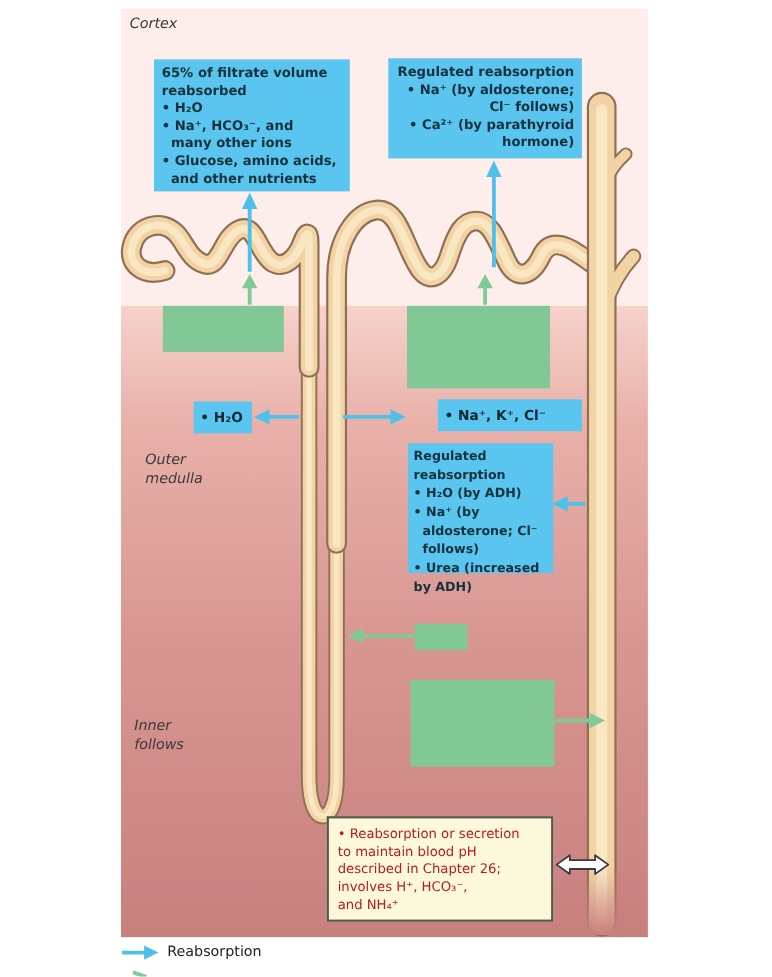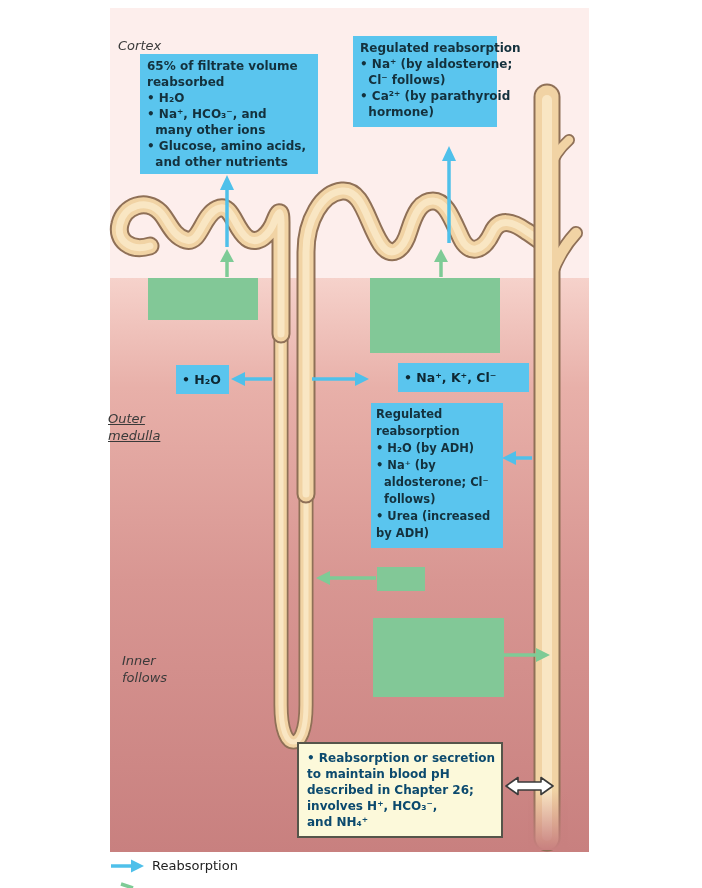--- a/index.html
+++ b/index.html
@@ -15,32 +15,32 @@
   .rlabel{position:absolute;font-style:italic;font-size:13px;line-height:17px;
     color:#3a3a3a;white-space:pre;}
   .bluebox{position:absolute;background:#5ac5ee;color:#14313d;
     font-weight:bold;font-size:12px;line-height:16px;white-space:pre;
     padding:4px 7px;box-sizing:border-box;}
   .minibox{position:absolute;background:#5ac5ee;color:#0e2833;
     font-weight:bold;font-size:12.5px;white-space:pre;box-sizing:border-box;
     display:flex;align-items:center;padding:0 6px;}
   .greenbox{position:absolute;background:#82c897;}
   .creambox{position:absolute;background:#fcf9da;border:2px solid #55554a;
-    color:#0c4a6e;font-weight:bold;font-size:12px;line-height:16px;
+    color:#b91c1c;font-weight:normal;font-size:12px;line-height:16px;
     white-space:pre;padding:6px 8px;box-sizing:border-box;}
   .legendtext{position:absolute;font-size:13px;color:#222222;}
   svg{position:absolute;left:0;top:0;}
 </style>
 </head>
 <body>
 
 <div id="panel"></div>
 
-<div class="rlabel" style="left:118px;top:13px;margin-top:24px;">Cortex</div>
-<div class="rlabel" style="left:108px;top:410px;text-decoration:underline;">Outer
+<div class="rlabel" style="left:118px;top:13px;">Cortex</div>
+<div class="rlabel" style="left:132px;top:410px;">Outer
 medulla</div>
 <div class="rlabel" style="left:122px;top:652px;">Inner
 follows</div>
 
 <div class="greenbox" style="left:148px;top:278px;width:110px;height:42px;"></div>
 <div class="greenbox" style="left:370px;top:278px;width:130px;height:75px;"></div>
 <div class="greenbox" style="left:377px;top:567px;width:48px;height:24px;"></div>
 <div class="greenbox" style="left:373px;top:618px;width:131px;height:79px;"></div>
 
 <svg width="702" height="888" viewBox="0 0 702 888">
@@ -132,31 +132,31 @@
 </svg>
 
 <div class="bluebox" style="left:140px;top:54px;width:178px;height:120px;">65% of filtrate volume
 reabsorbed
 • H₂O
 • Na⁺, HCO₃⁻, and
   many other ions
 • Glucose, amino acids,
   and other nutrients</div>
 
-<div class="bluebox" style="left:353px;top:36px;width:144px;height:91px;">Regulated reabsorption
+<div class="bluebox" style="left:353px;top:53px;width:176px;height:91px;text-align:right;">Regulated reabsorption
 • Na⁺ (by aldosterone;
   Cl⁻ follows)
 • Ca²⁺ (by parathyroid
   hormone)</div>
 
 <div class="minibox" style="left:176px;top:365px;width:53px;height:29px;">• H₂O</div>
 
 <div class="minibox" style="left:370px;top:363px;width:131px;height:29px;margin-left:28px;">• Na⁺, K⁺, Cl⁻</div>
 
-<div class="bluebox" style="left:371px;top:403px;width:132px;height:145px;font-size:11.5px;line-height:17px;padding:3px 5px;">Regulated
+<div class="bluebox" style="left:371px;top:403px;width:132px;height:118px;font-size:11.5px;line-height:17px;padding:3px 5px;">Regulated
 reabsorption
 • H₂O (by ADH)
 • Na⁺ (by
   aldosterone; Cl⁻
   follows)
 • Urea (increased
 by ADH)</div>
 
 <div class="creambox" style="left:297px;top:742px;width:206px;height:96px;">• Reabsorption or secretion
 to maintain blood pH

